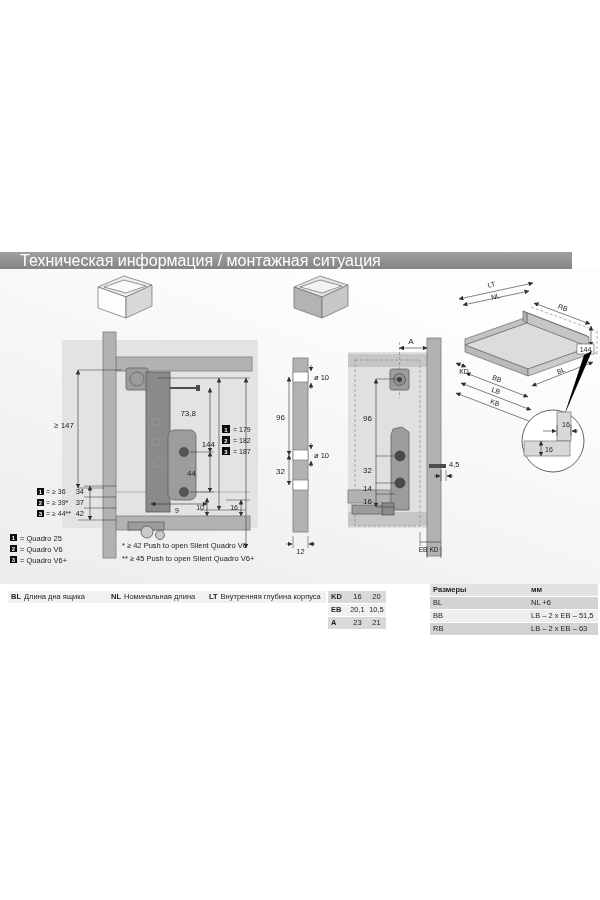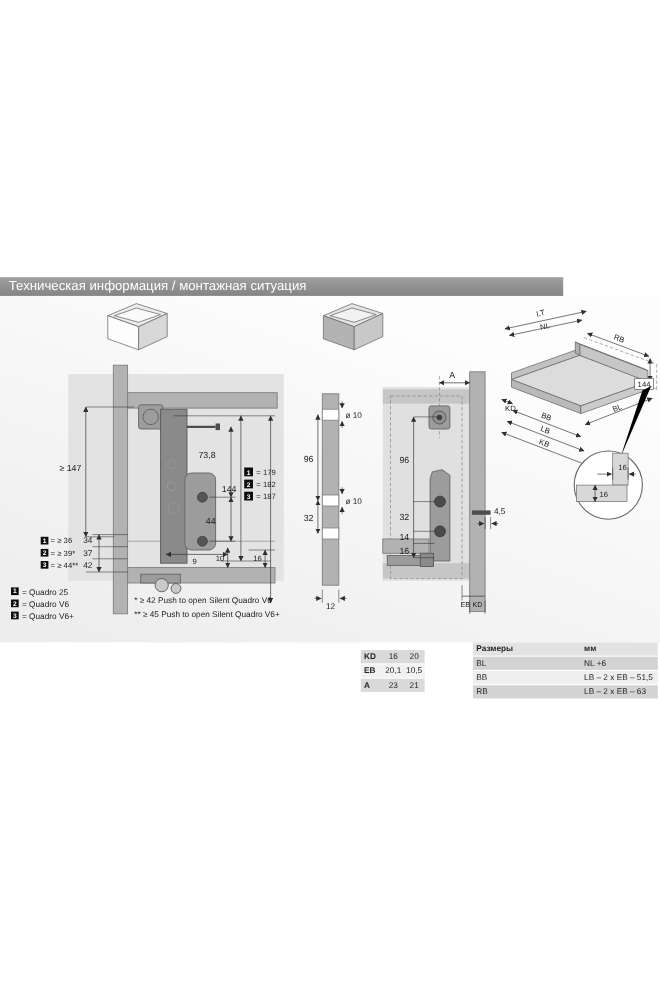--- a/index.html
+++ b/index.html
@@ -1,22 +1,22 @@
 <!DOCTYPE html>
 <html><head>
 <meta charset="utf-8">
 <style>
   html,body{margin:0;padding:0;background:#fff;}
   #page{position:relative;width:600px;height:900px;background:#fff;overflow:hidden;
         font-family:"Liberation Sans",sans-serif;}
   .band{position:absolute;left:0;top:268px;width:600px;height:316px;
         background:linear-gradient(200deg,#fdfdfd 20%,#ececec 100%);}
-  .titlebar{position:absolute;left:0;top:252px;width:512px;height:17px;box-sizing:border-box;
-        background:linear-gradient(#a0a0a0,#848484);color:#fff;font-size:12px;line-height:17px;
-        padding-left:8px;white-space:nowrap;}
+  .titlebar{position:absolute;left:0;top:252px;width:572px;height:17px;box-sizing:border-box;
+        background:linear-gradient(#a0a0a0,#848484);color:#fff;font-size:16px;line-height:17px;
+        padding-left:20px;white-space:nowrap;}
   svg.main{position:absolute;left:0;top:270px;}
   svg text{font-family:"Liberation Sans",sans-serif;font-size:8px;fill:#1c1c1c;}
   text.s7{font-size:7px;} text.s75{font-size:7.5px;} text.s65{font-size:6.5px;}
   text.e{text-anchor:end;} text.m{text-anchor:middle;}
   text.w{fill:#fff;font-weight:bold;font-size:6px;text-anchor:middle;}
   line.d,path.d{stroke:#2f2f2f;stroke-width:0.6;fill:none;}
   line.t{stroke:#2f2f2f;stroke-width:0.5;}
   line.x{stroke:#787878;stroke-width:0.5;}
   .dash{stroke:#808080;stroke-width:0.6;fill:none;stroke-dasharray:3 2;}
   .panel{fill:#b2b2b2;stroke:#7d7d7d;stroke-width:0.8;}
@@ -269,20 +269,25 @@
       <line class="t" x1="571" y1="155" x2="571" y2="166"></line>
       <line class="d" x1="543" y1="161" x2="556" y2="161" marker-end="url(#ar)"></line>
       <line class="d" x1="578" y1="161" x2="572" y2="161" marker-end="url(#ar)"></line>
       <text class="m s7" x="566" y="157">16</text>
       <line class="d" x1="541" y1="171" x2="541" y2="186" marker-start="url(#ar)" marker-end="url(#ar)"></line>
       <text class="s7" x="545" y="182">16</text>
     </g>
   </svg>
 
   <div class="tbl" style="left:8px;top:591px;width:318px;">
+    <div class="trow l">
+      <div class="cell" style="width:100px"><span class="ab">BL</span><span>Длина дна ящика</span></div>
+      <div class="cell" style="width:98px"><span class="ab">NL</span><span>Номинальная длина</span></div>
+      <div class="cell" style="width:120px"><span class="ab">LT</span><span>Внутренняя глубина корпуса</span></div>
+    </div>
   </div>
 
   <div class="tbl" style="left:328px;top:591px;width:58px;">
     <div class="trow g">
       <div class="cell" style="width:20px"><span class="ab">KD</span></div>
       <div class="cell vc" style="width:19px">16</div>
       <div class="cell vc" style="width:19px">20</div>
     </div>
     <div class="trow l">
       <div class="cell" style="width:20px"><span class="ab">EB</span></div>

